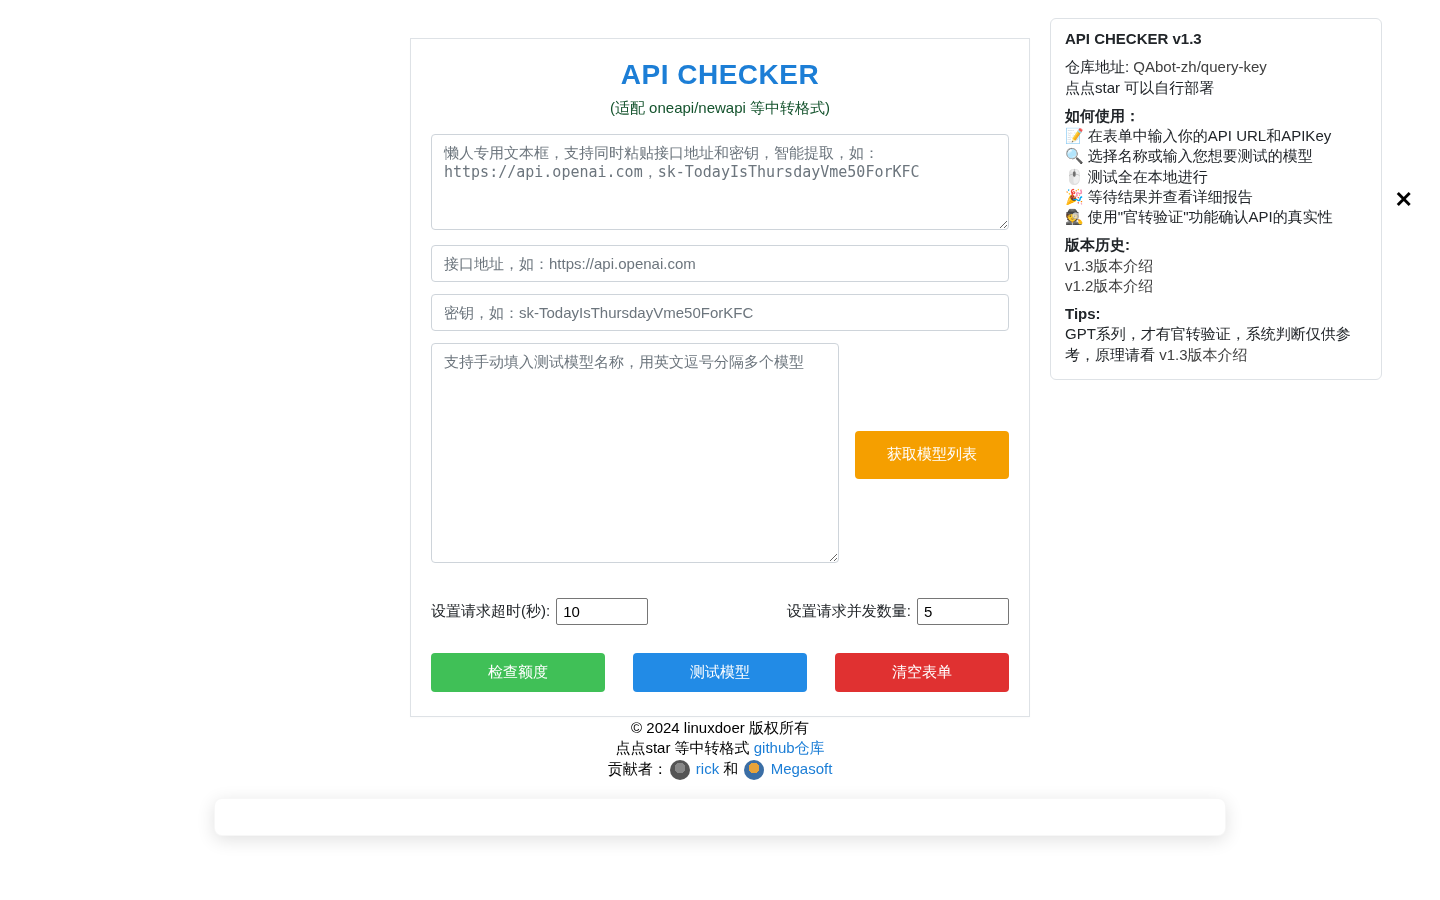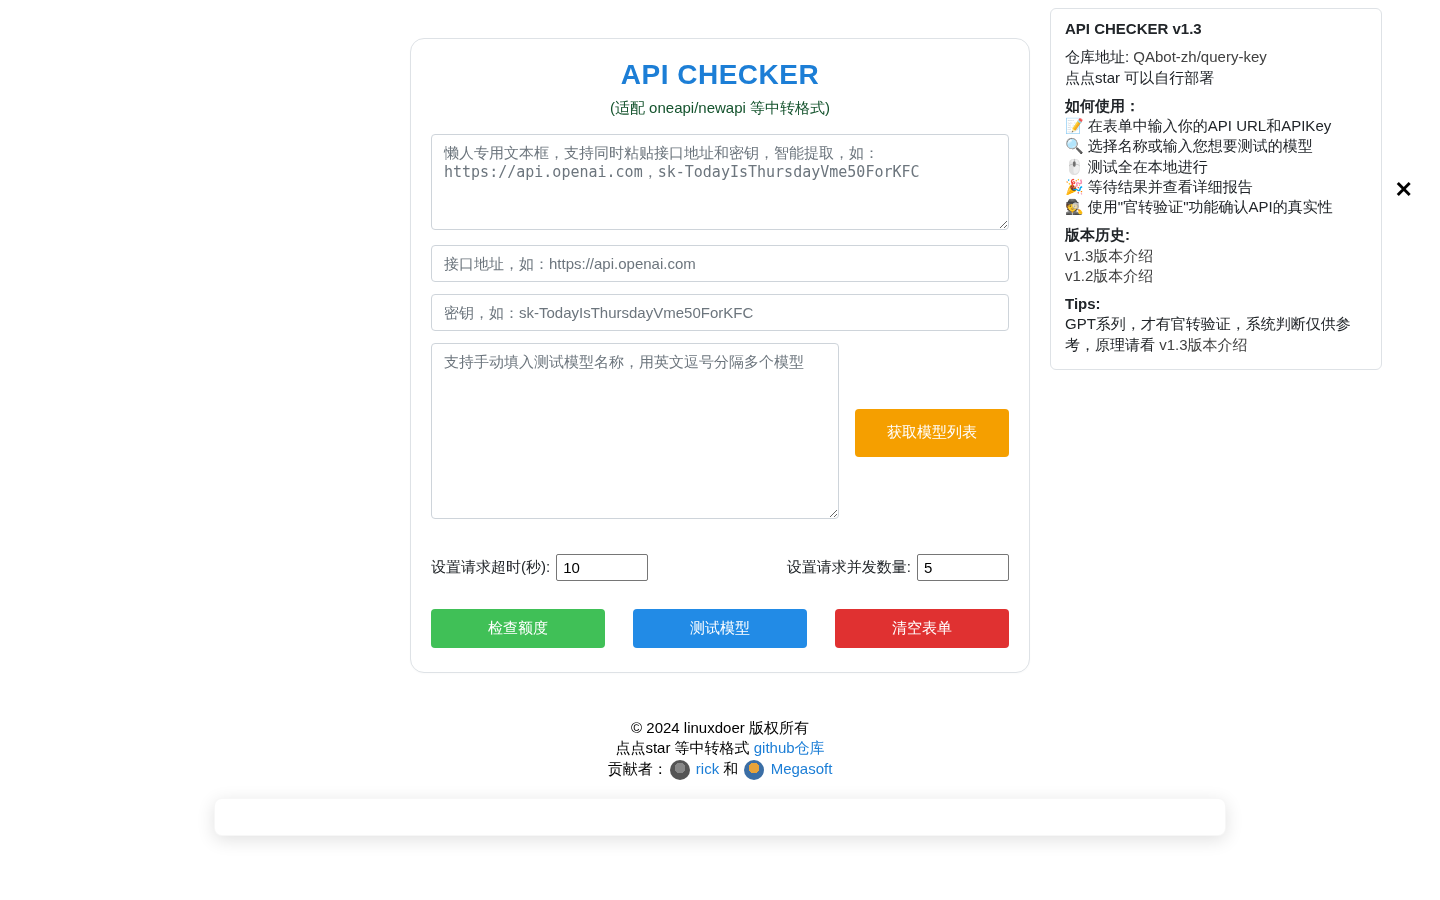--- a/index.html
+++ b/index.html
@@ -19,21 +19,21 @@
   }
   
   .card {
     position: absolute;
     left: 50%;
     top: 38px;
     transform: translateX(-50%);
     width: 620px;
     background: #fff;
     border: 1px solid #dee2e6;
-    border-radius: 14px;
+    border-radius: 0;
     padding: 18px 20px 24px 20px;
     box-shadow: 0 1px 2px rgba(0,0,0,0.02);
   }
   .title {
     text-align: center;
     color: #1c7ed6;
     font-weight: 700;
     font-size: 28px;
     margin: 2px 0 8px 0;
     letter-spacing: 0.5px;
@@ -50,21 +50,21 @@
     border-radius: 4px;
     padding: 9px 12px;
     font-size: 15px;
     color: #495057;
     background: #fff;
     outline: none;
     resize: both;
   }
   .ta::placeholder, .ti::placeholder { color: #6c757d; }
   .lazy-ta { height: 96px; resize: vertical; }
-  .models-ta { height: 176px; resize: vertical; }
+  .models-ta { height: 220px; resize: vertical; }
   .gap { height: 12px; }
   .models-row {
     display: flex;
     align-items: center;
     gap: 16px;
   }
   .models-row .models-ta-wrap { flex: 0 0 408px; }
   .btn {
     border: none;
     border-radius: 4px;
@@ -134,21 +134,21 @@
     background: #fff;
     border: 1px solid rgba(0,0,0,0.03);
     border-radius: 8px;
     box-shadow: 0 4px 18px rgba(0,0,0,0.12);
   }
 
   
   .info-panel {
     position: absolute;
     right: 58px;
-    top: 8px;
+    top: 18px;
     width: 332px;
     background: #fff;
     border: 1px solid #dee2e6;
     border-radius: 6px;
     padding: 10px 14px 14px 14px;
     font-size: 15px;
     line-height: 1.35;
   }
   .info-panel b { font-weight: 700; }
   .info-panel a { color: #404040; text-decoration: none; cursor: pointer; }

